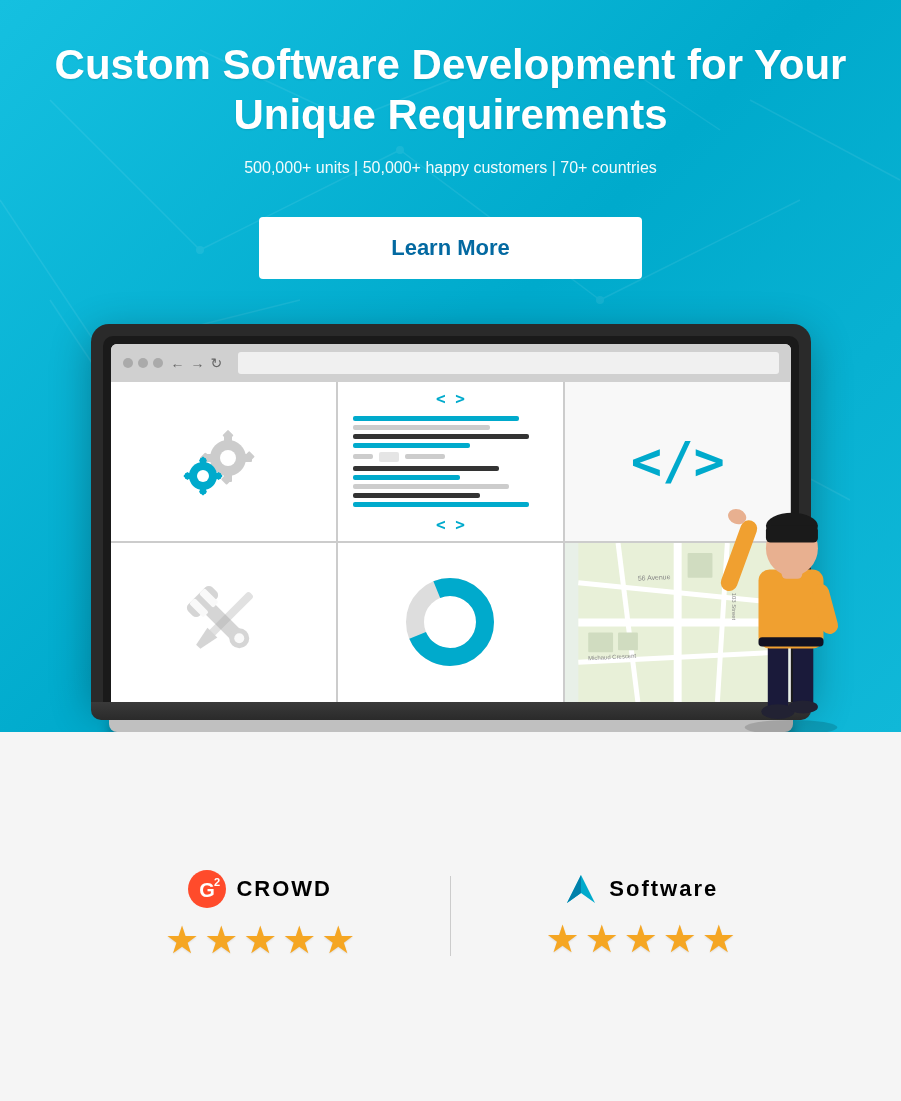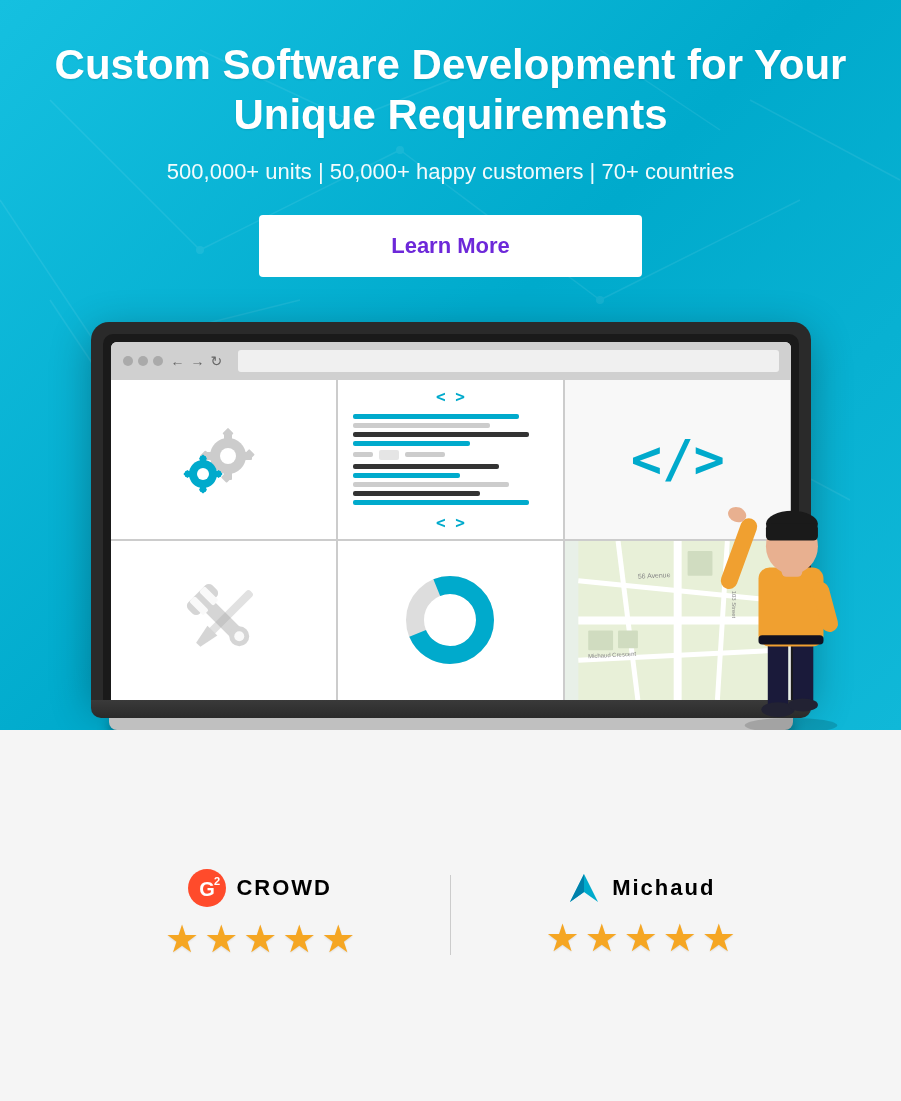--- a/index.html
+++ b/index.html
@@ -39,30 +39,30 @@
       color: #ffffff;
       font-size: 42px;
       font-weight: 800;
       line-height: 1.2;
       margin-bottom: 18px;
       text-shadow: 0 1px 2px rgba(0,0,0,0.1);
     }
 
     .subtitle {
       color: #ffffff;
-      font-size: 22px;
+      font-size: 16px;
       font-weight: 400;
-      margin-bottom: 30px;
+      margin-bottom: 40px;
       opacity: 0.95;
     }
 
     .learn-more-btn {
       display: inline-block;
       background: #ffffff;
-      color: #6d28d9;
+      color: #0369a1;
       font-size: 22px;
       font-weight: 700;
       padding: 18px 0;
       width: 383px;
       text-align: center;
       border: none;
       border-radius: 4px;
       cursor: pointer;
       margin-bottom: 35px;
       text-decoration: none;
@@ -518,21 +518,21 @@
 
     <div class="rating-divider"></div>
 
     <div class="rating-block">
       <div class="rating-brand">
 
         <svg width="36" height="36" viewBox="0 0 36 36">
           <polygon points="4,32 18,4 32,32 18,22" fill="#00aacc"></polygon>
           <polygon points="4,32 18,4 18,22" fill="#0080aa"></polygon>
         </svg>
-        <span class="brand-name">Michaud</span>
+        <span class="brand-name">Software</span>
       </div>
       <div class="stars">
         <span class="star">★</span>
         <span class="star">★</span>
         <span class="star">★</span>
         <span class="star">★</span>
         <span class="star">★</span>
       </div>
     </div>
 

